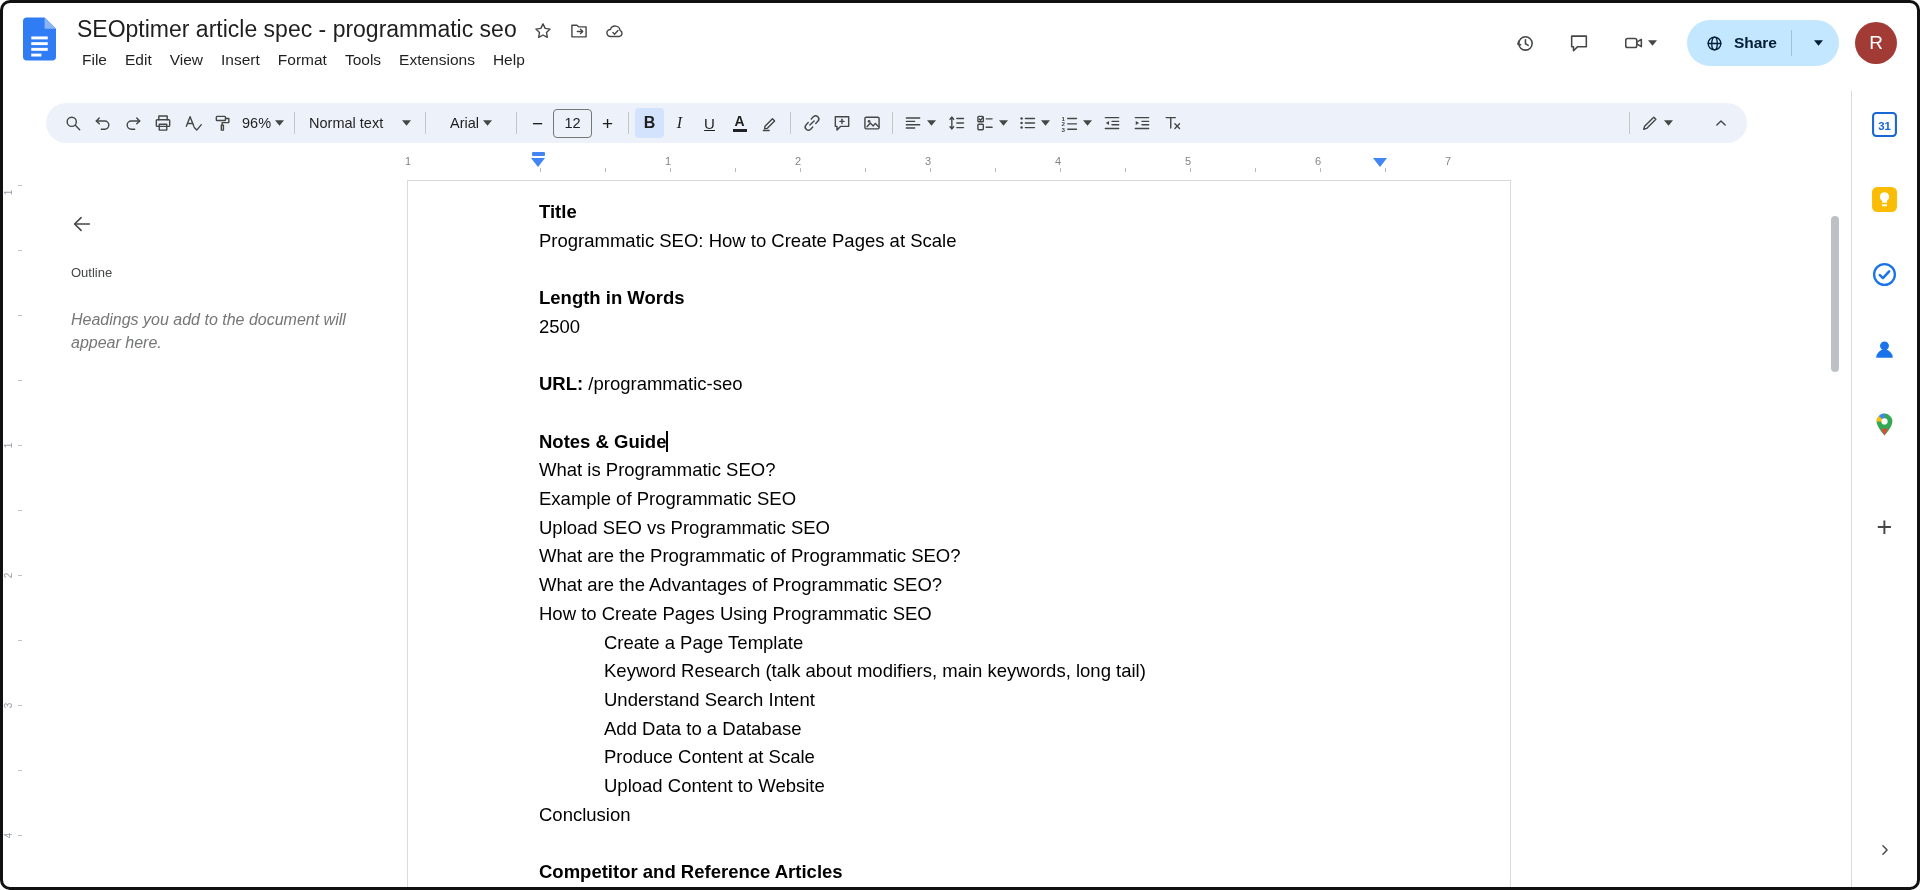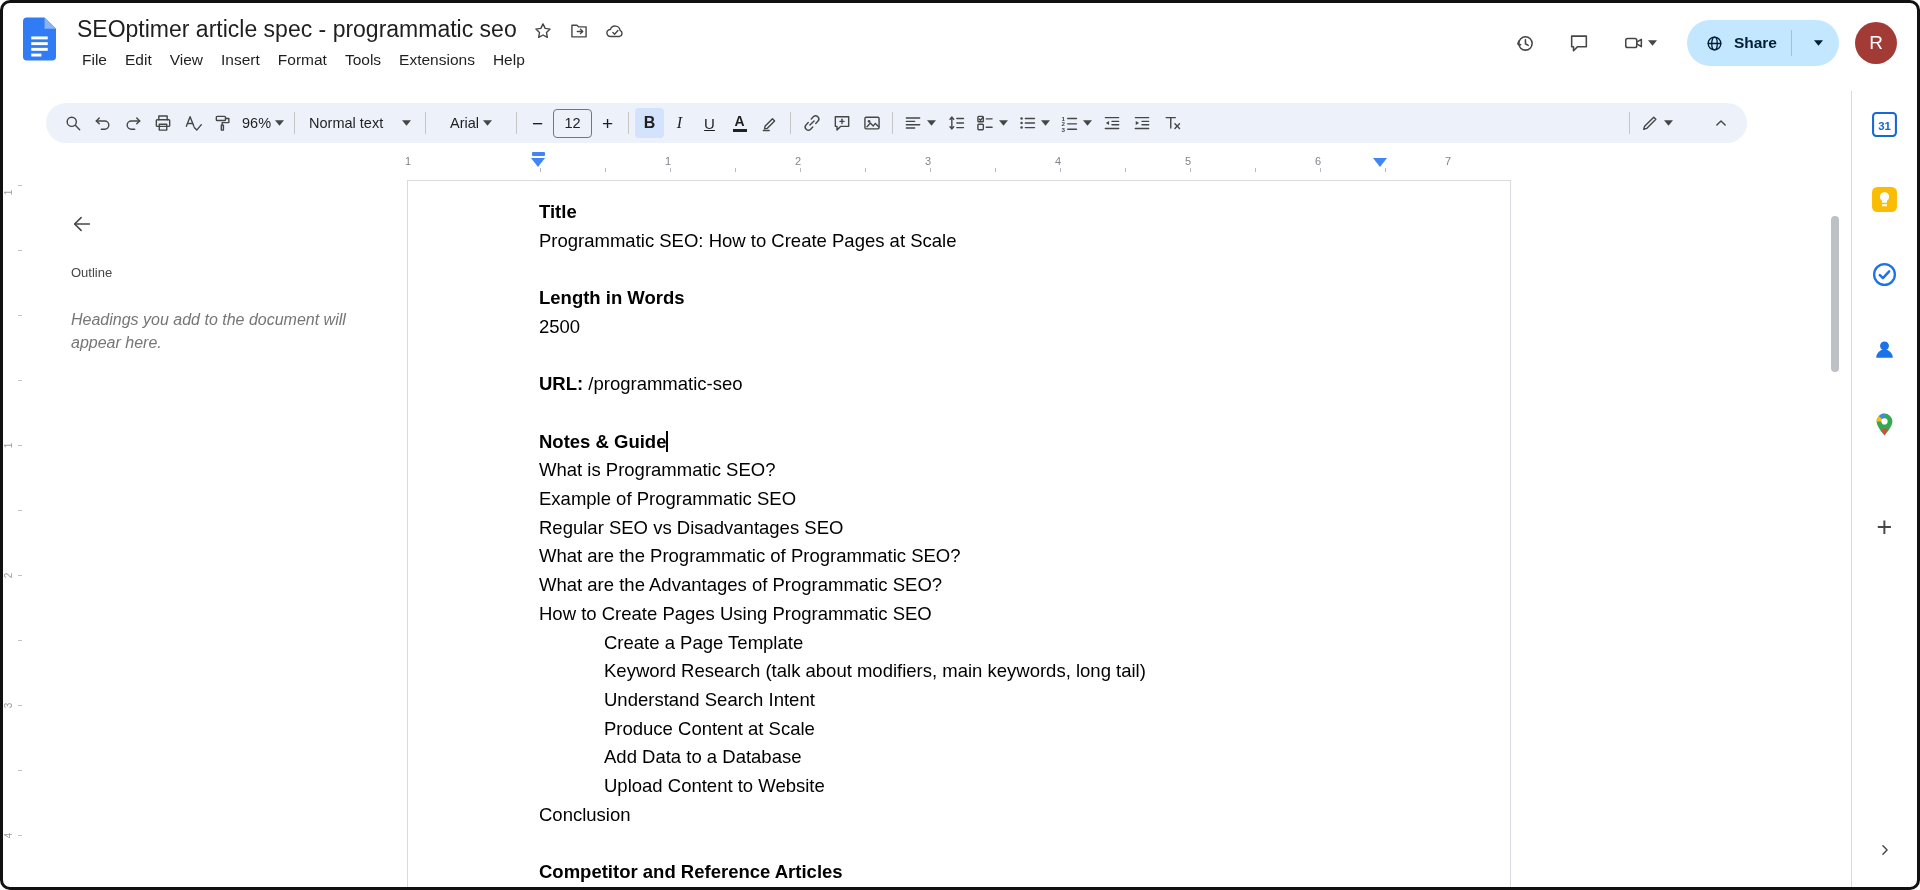--- a/index.html
+++ b/index.html
@@ -455,29 +455,29 @@
               <div class="doc-line"><span class="bold"></span><span>Programmatic SEO: How to Create Pages at Scale</span><span class="italic"></span></div>
               <div class="doc-line"><span class="bold"></span><span></span><span class="italic"></span></div>
               <div class="doc-line"><span class="bold">Length in Words</span><span></span><span class="italic"></span></div>
               <div class="doc-line"><span class="bold"></span><span>2500</span><span class="italic"></span></div>
               <div class="doc-line"><span class="bold"></span><span></span><span class="italic"></span></div>
               <div class="doc-line"><span class="bold">URL: </span><span>/programmatic-seo</span><span class="italic"></span></div>
               <div class="doc-line"><span class="bold"></span><span></span><span class="italic"></span></div>
               <div class="doc-line"><span class="bold">Notes &amp; Guide</span><span class="caret"></span><span></span><span class="italic"></span></div>
               <div class="doc-line"><span class="bold"></span><span>What is Programmatic SEO?</span><span class="italic"></span></div>
               <div class="doc-line"><span class="bold"></span><span>Example of Programmatic SEO</span><span class="italic"></span></div>
-              <div class="doc-line"><span class="bold"></span><span>Regular SEO vs Disadvantages SEO</span><span class="italic"></span></div>
+              <div class="doc-line"><span class="bold"></span><span>Upload SEO vs Programmatic SEO</span><span class="italic"></span></div>
               <div class="doc-line"><span class="bold"></span><span>What are the Programmatic of Programmatic SEO?</span><span class="italic"></span></div>
               <div class="doc-line"><span class="bold"></span><span>What are the Advantages of Programmatic SEO?</span><span class="italic"></span></div>
               <div class="doc-line"><span class="bold"></span><span>How to Create Pages Using Programmatic SEO</span><span class="italic"></span></div>
               <div class="doc-line ind"><span class="bold"></span><span>Create a Page Template</span><span class="italic"></span></div>
               <div class="doc-line ind"><span class="bold"></span><span>Keyword Research (</span><span class="italic">talk about modifiers, main keywords, long tail)</span></div>
               <div class="doc-line ind"><span class="bold"></span><span>Understand Search Intent</span><span class="italic"></span></div>
+              <div class="doc-line ind"><span class="bold"></span><span>Add Data to a Database</span><span class="italic"></span></div>
               <div class="doc-line ind"><span class="bold"></span><span>Produce Content at Scale</span><span class="italic"></span></div>
-              <div class="doc-line ind"><span class="bold"></span><span>Add Data to a Database</span><span class="italic"></span></div>
               <div class="doc-line ind"><span class="bold"></span><span>Upload Content to Website</span><span class="italic"></span></div>
               <div class="doc-line"><span class="bold"></span><span>Conclusion</span><span class="italic"></span></div>
               <div class="doc-line"><span class="bold"></span><span></span><span class="italic"></span></div>
               <div class="doc-line"><span class="bold">Competitor and Reference Articles</span><span></span><span class="italic"></span></div>
             </div>
         </div>
       </div>
 
       <div class="scroll-thumb"></div>
     </div>

